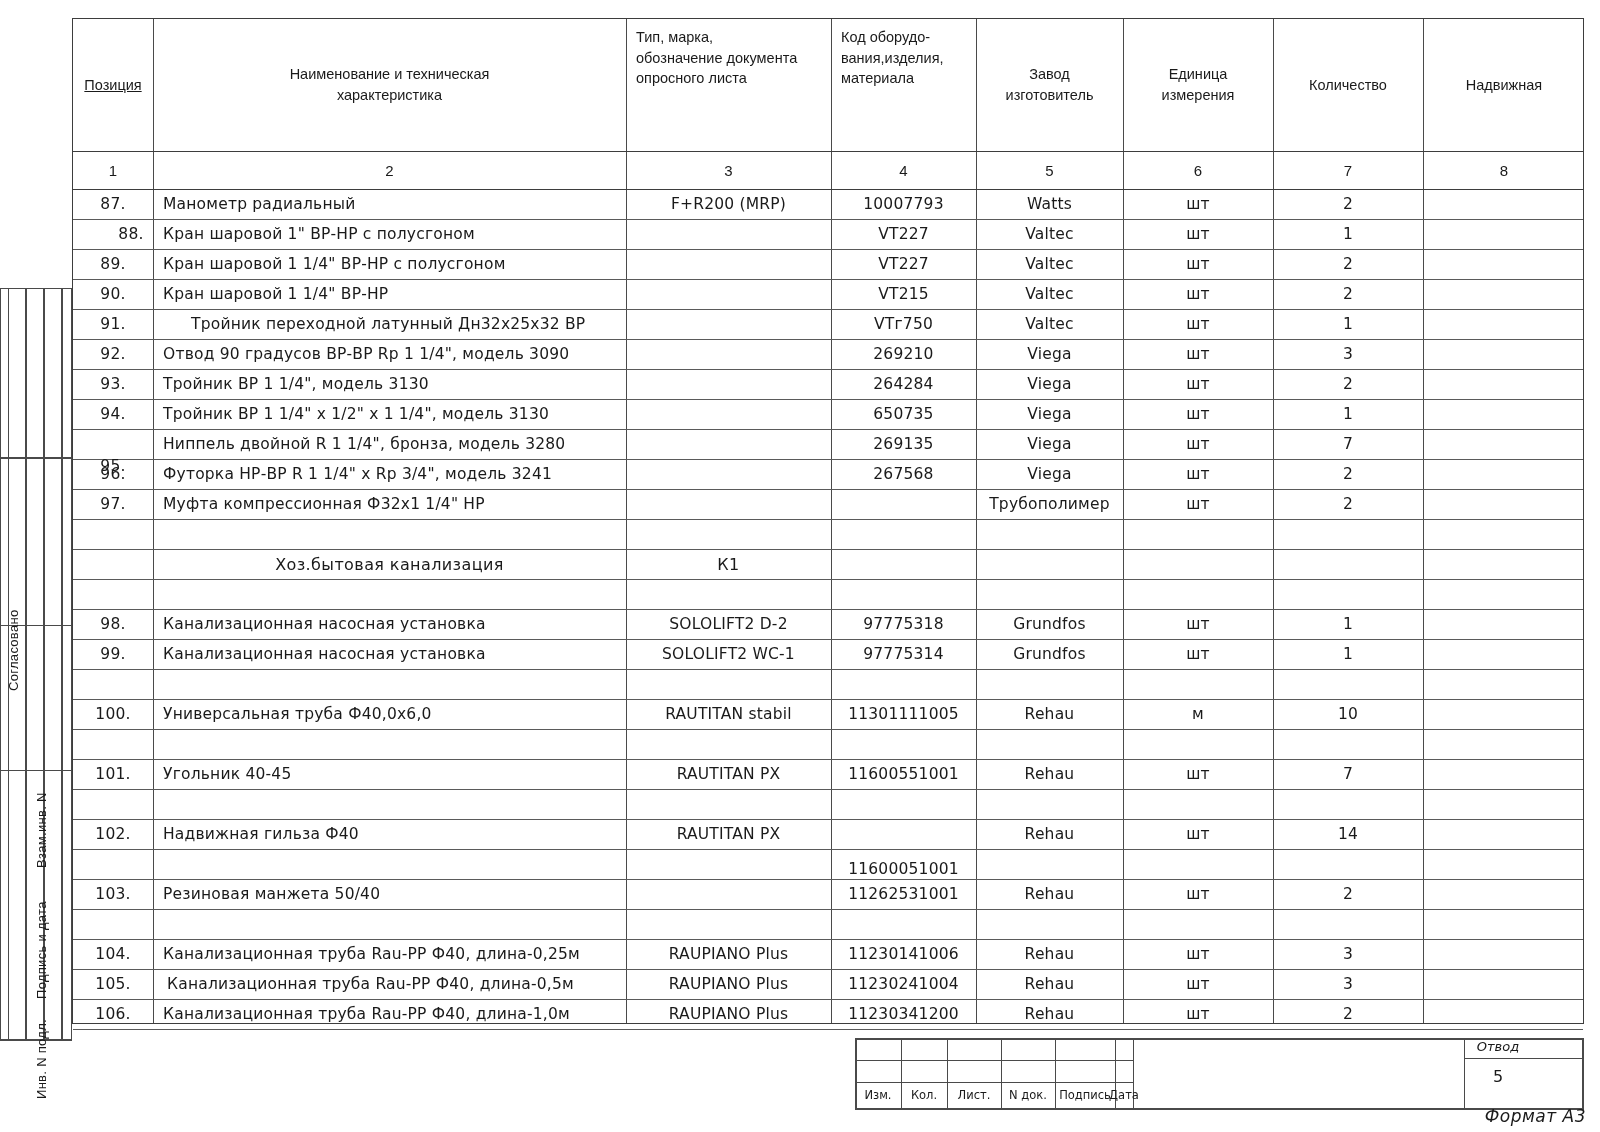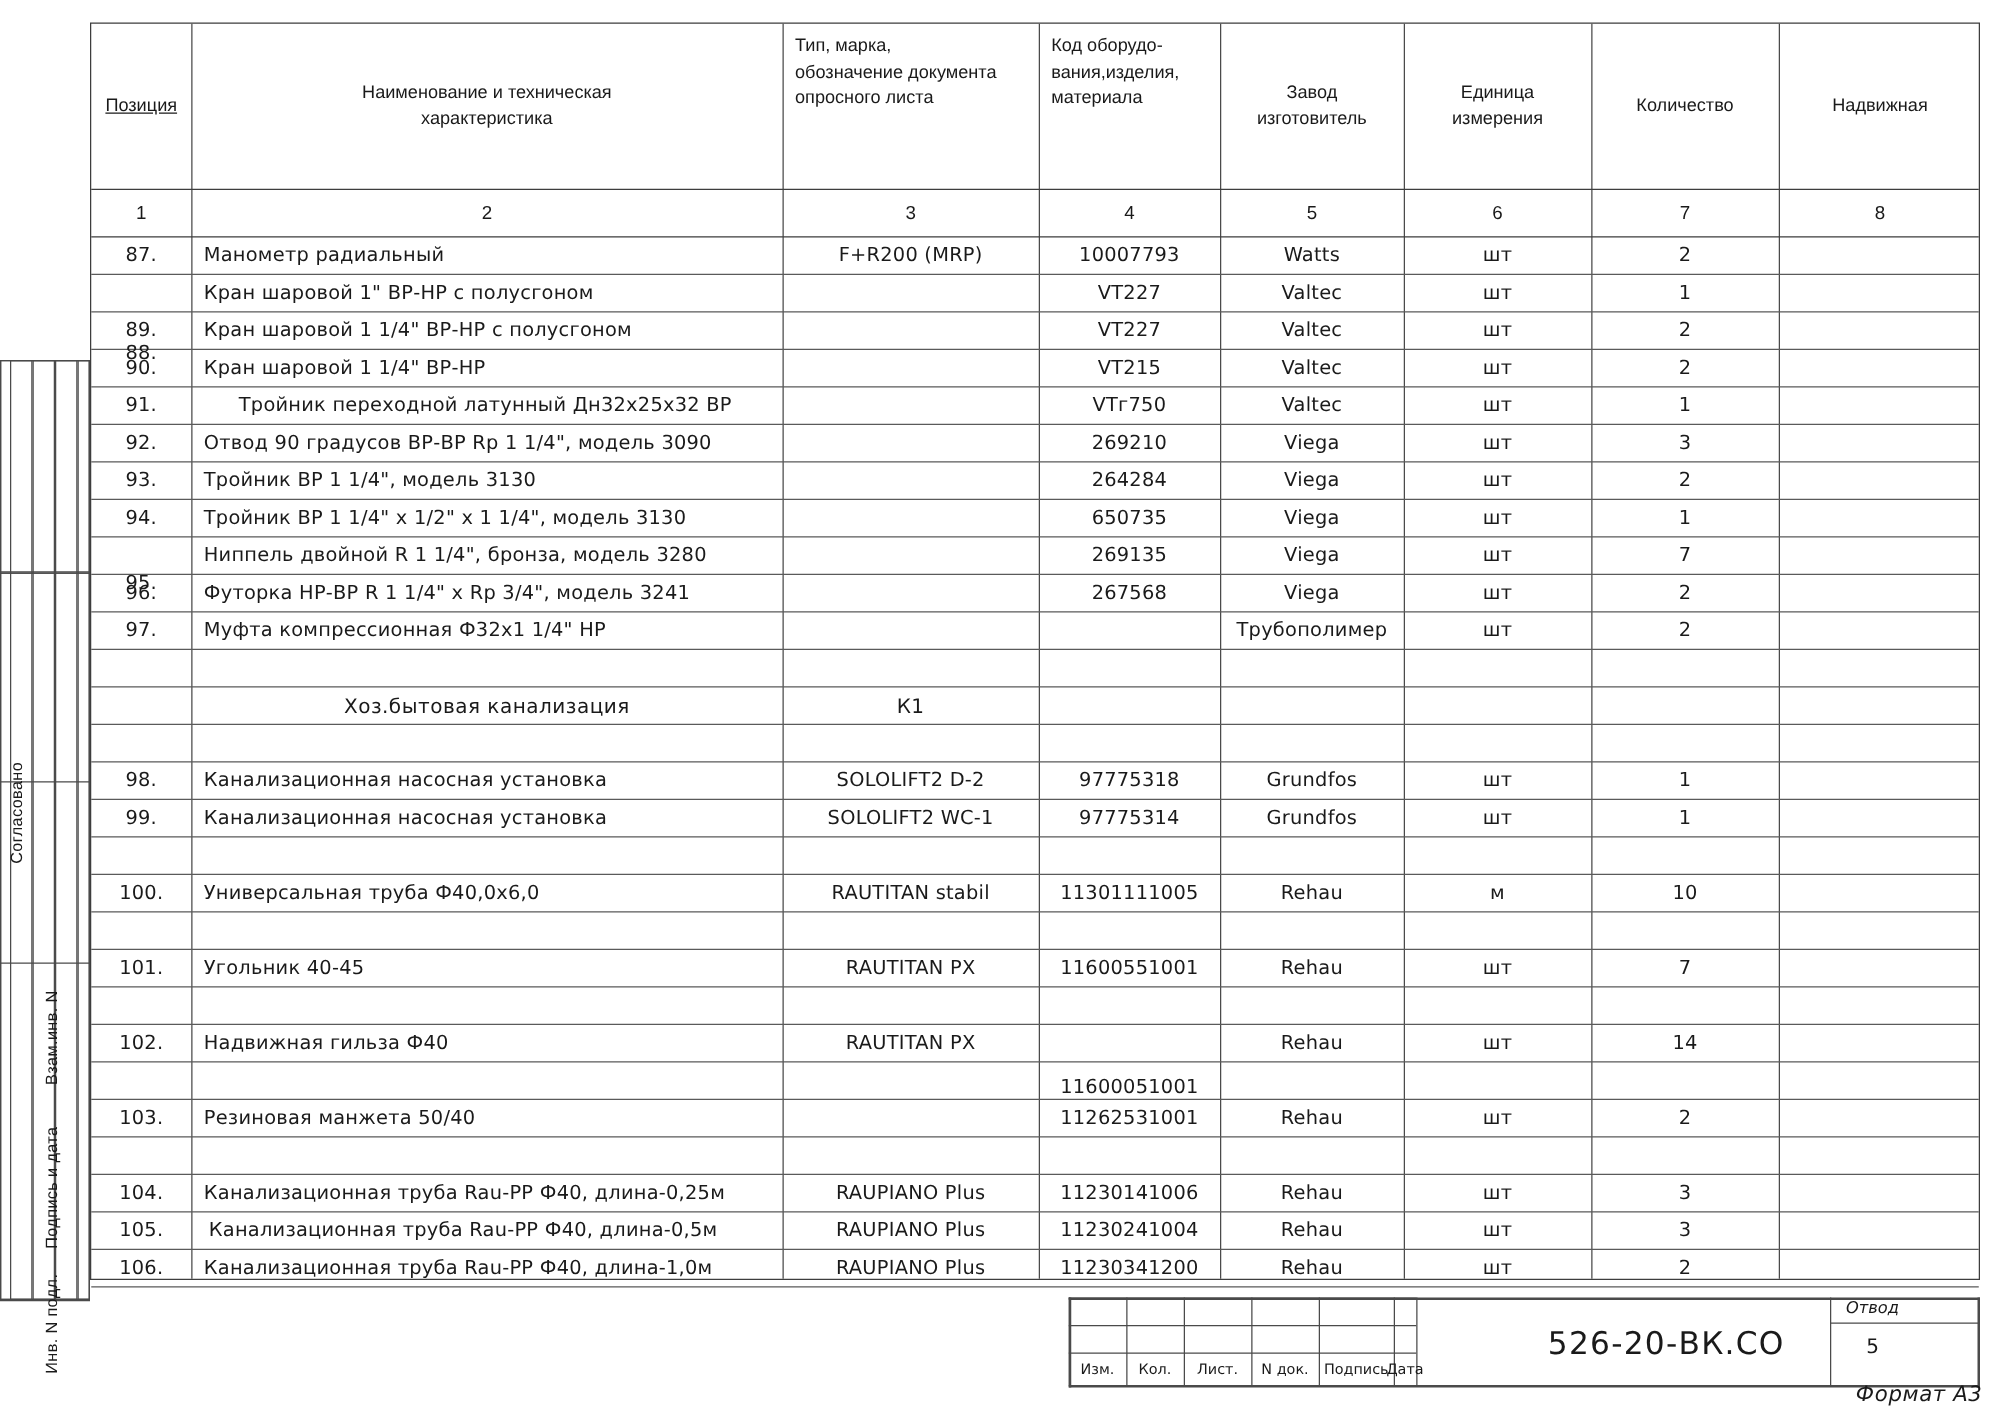--- a/index.html
+++ b/index.html
@@ -161,21 +161,21 @@
         <div class="cell num ctr" style="left: 1200px; top: 132px; width: 150px; height: 38px;">7</div>
         <div class="cell num ctr" style="left: 1350px; top: 132px; width: 162px; height: 38px;">8</div>
         <div class="cell data ctr" style="left: 0px; top: 170px; width: 80px; height: 30px;">87.</div>
         <div class="cell data lft" style="left: 80px; top: 170px; width: 473px; height: 30px;">Манометр радиальный</div>
         <div class="cell data ctr" style="left: 553px; top: 170px; width: 205px; height: 30px;">F+R200 (MRP)</div>
         <div class="cell data ctr" style="left: 758px; top: 170px; width: 145px; height: 30px;">10007793</div>
         <div class="cell data ctr" style="left: 903px; top: 170px; width: 147px; height: 30px;">Watts</div>
         <div class="cell data ctr" style="left: 1050px; top: 170px; width: 150px; height: 30px;">шт</div>
         <div class="cell data ctr" style="left: 1200px; top: 170px; width: 150px; height: 30px;">2</div>
         <div class="cell data ctr" style="left: 1350px; top: 170px; width: 162px; height: 30px;"></div>
-        <div class="cell data ctr" style="left: 0px; top: 200px; width: 80px; height: 30px; margin-top: 48px;">88.</div>
+        <div class="cell data ctr" style="left: 18px; top: 200px; width: 80px; height: 30px;">88.</div>
         <div class="cell data lft" style="left: 80px; top: 200px; width: 473px; height: 30px;">Кран шаровой 1" ВР-НР с полусгоном</div>
         <div class="cell data ctr" style="left: 553px; top: 200px; width: 205px; height: 30px;"></div>
         <div class="cell data ctr" style="left: 758px; top: 200px; width: 145px; height: 30px;">VT227</div>
         <div class="cell data ctr" style="left: 903px; top: 200px; width: 147px; height: 30px;">Valtec</div>
         <div class="cell data ctr" style="left: 1050px; top: 200px; width: 150px; height: 30px;">шт</div>
         <div class="cell data ctr" style="left: 1200px; top: 200px; width: 150px; height: 30px;">1</div>
         <div class="cell data ctr" style="left: 1350px; top: 200px; width: 162px; height: 30px;"></div>
         <div class="cell data ctr" style="left: 0px; top: 230px; width: 80px; height: 30px;">89.</div>
         <div class="cell data lft" style="left: 80px; top: 230px; width: 473px; height: 30px;">Кран шаровой 1 1/4" ВР-НР с полусгоном</div>
         <div class="cell data ctr" style="left: 553px; top: 230px; width: 205px; height: 30px;"></div>
@@ -408,19 +408,18 @@
         <div class="tb-line" style="left: 609px; top: 20px; width: 120px; height: 1.4px;"></div>
       </div>
     <div id="tb-cells">
         <div class="tb-cell" style="left: 0px; top: 44px; width: 46px; height: 26px;">Изм.</div>
         <div class="tb-cell" style="left: 46px; top: 44px; width: 46px; height: 26px;">Кол.</div>
         <div class="tb-cell" style="left: 92px; top: 44px; width: 54px; height: 26px;">Лист.</div>
         <div class="tb-cell" style="left: 146px; top: 44px; width: 54px; height: 26px;">N док.</div>
         <div class="tb-cell" style="left: 200px; top: 44px; width: 60px; height: 26px;">Подпись</div>
         <div class="tb-cell" style="left: 260px; top: 44px; width: 18px; height: 26px;">Дата</div>
       </div>
-    <div class="drawno" style="left:278px;top:14px;width:400px;height:44px;">526-20-ВК.СО</div>
     <div class="listlbl" style="left:611px;top:-4px;width:64px;height:24px;">Отвод</div>
     <div class="listnum" style="left:611px;top:20px;width:64px;height:36px;">5</div>
   </div>
 
   <div class="format">Формат А3</div>
 </div>
 
 </body></html>

